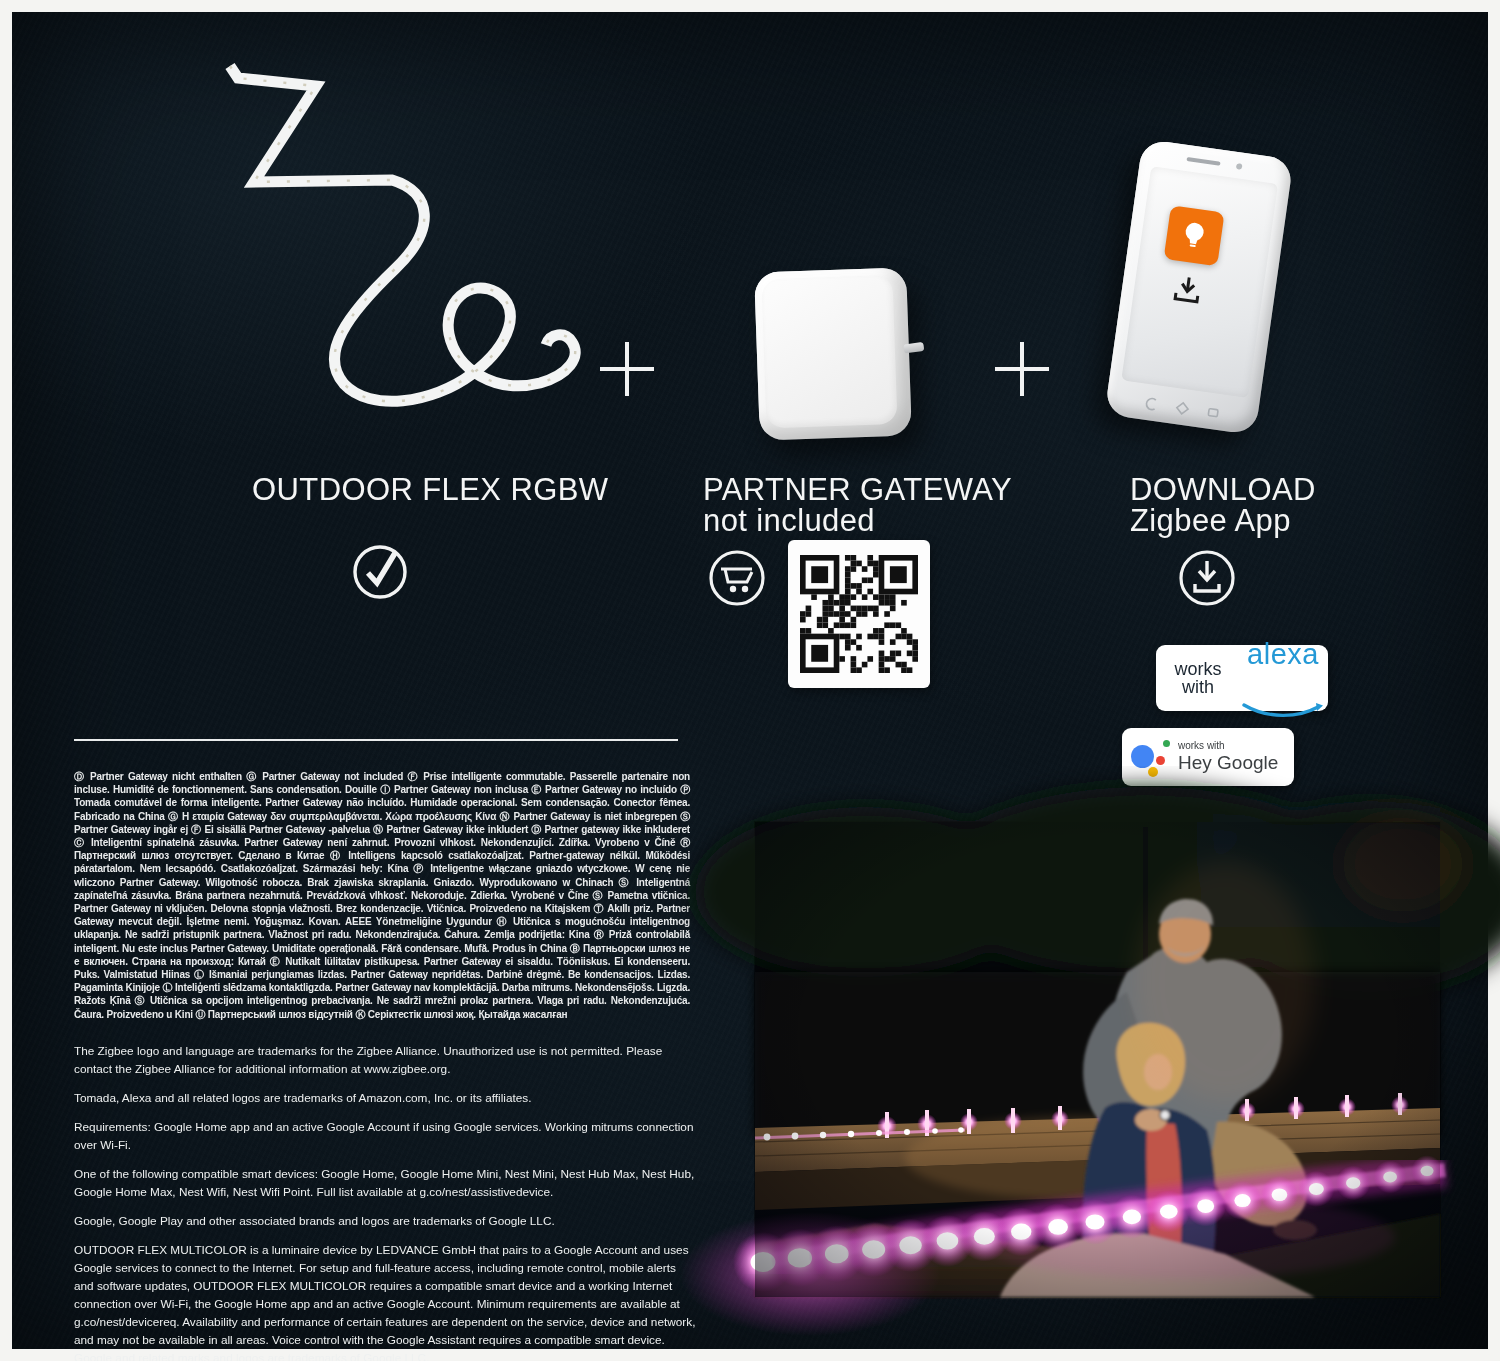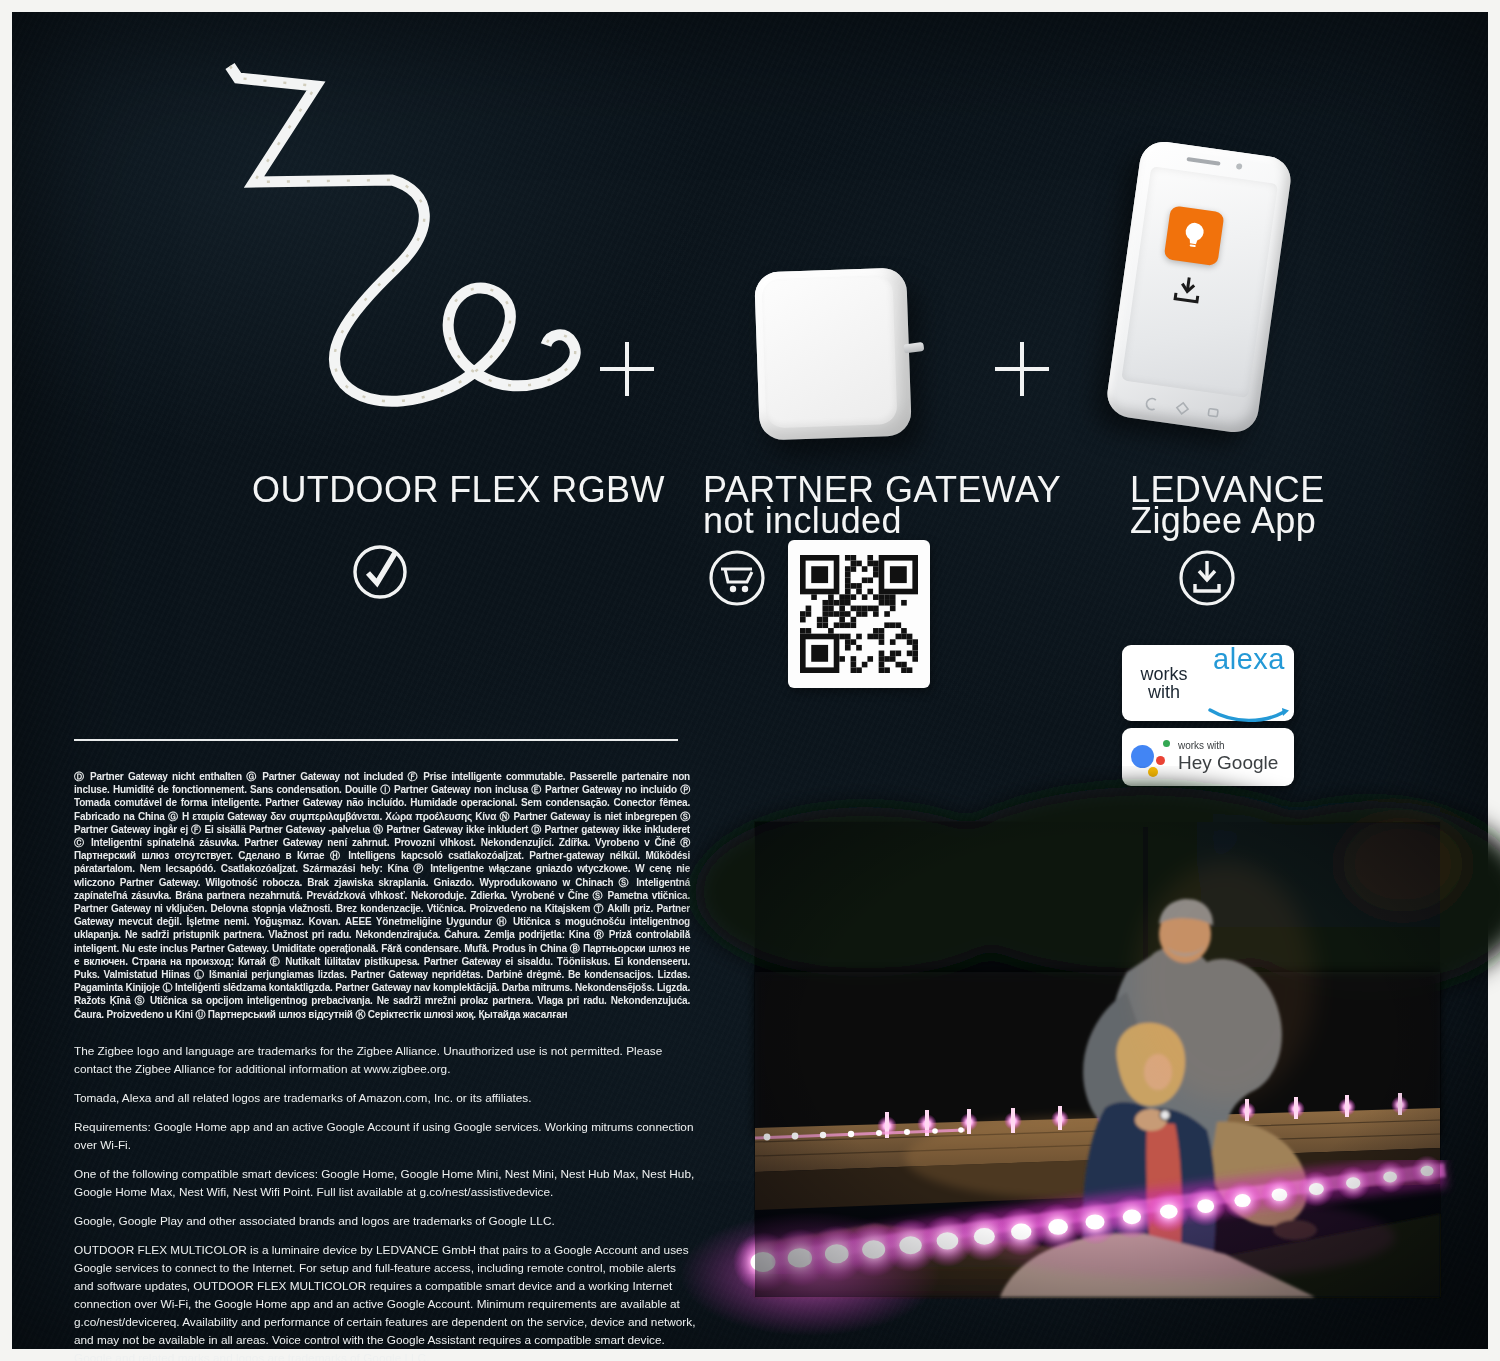--- a/index.html
+++ b/index.html
@@ -36,29 +36,29 @@
   .phone-screen{position:absolute;left:12px;top:26px;right:12px;bottom:36px;border-radius:6px;
     background:linear-gradient(160deg,#fcfcfc,#e6e8ea 70%,#dadcdf);box-shadow:inset 0 0 10px rgba(0,0,0,.08);}
   .speaker{position:absolute;left:46px;top:12px;width:34px;height:4px;border-radius:2px;background:#a7abaf;}
   .cam{position:absolute;left:96px;top:11px;width:6px;height:6px;border-radius:50%;background:#b7bbbe;}
   .appicon{position:absolute;left:37px;top:62px;width:54px;height:54px;border-radius:9px;background:#f1720c;
     box-shadow:0 2px 6px rgba(0,0,0,.25);display:flex;align-items:center;justify-content:center;}
   .dl-glyph{position:absolute;left:50px;top:128px;}
   .navrow{position:absolute;left:0;right:0;bottom:10px;display:flex;justify-content:center;gap:18px;}
   .navrow svg{opacity:.75;}
   
-  .cap{color:#f4f5f5;font-size:36px;letter-spacing:.4px;line-height:31px;white-space:nowrap;}
+  .cap{color:#f4f5f5;font-size:31px;letter-spacing:.4px;line-height:31px;white-space:nowrap;}
   .cap1{left:240px;top:462px;} .cap2{left:691px;top:462px;} .cap3{left:1118px;top:462px;}
   .icon-circ{width:60px;height:60px;}
   .check{left:338px;top:530px;} .cart{left:695px;top:536px;} .dlcirc{left:1165px;top:536px;}
   .qr{left:776px;top:528px;width:142px;height:148px;background:#fdfdfd;border-radius:6px;
     display:flex;align-items:center;justify-content:center;box-shadow:2px 4px 10px rgba(0,0,0,.35);}
   
   .badge{background:#fff;border-radius:9px;box-shadow:2px 4px 10px rgba(0,0,0,.4);}
-  .b-alexa{left:1110px;top:633px;width:172px;height:76px;display:flex;align-items:center;padding:12px 10px;box-sizing:border-box;}
+  .b-alexa{left:1144px;top:633px;width:172px;height:66px;display:flex;align-items:center;padding:12px 10px;box-sizing:border-box;}
   .aw-left{display:flex;flex-direction:column;align-items:center;color:#1c2732;font-size:18px;line-height:18px;flex:0 0 64px;}
   .aw-div{width:2px;height:46px;background:#1c2732;margin:0 8px 0 2px;}
   .aw-right{display:flex;flex-direction:column;align-items:center;margin-top:2px;gap:35px;}
   .alexa-word{color:#2499d6;font-size:29px;line-height:26px;letter-spacing:.5px;}
   .b-google{left:1110px;top:716px;width:172px;height:58px;display:flex;align-items:center;padding:0 8px;box-sizing:border-box;}
   .ga-icon{position:relative;width:40px;height:40px;flex:0 0 40px;margin-right:8px;}
   .ga-icon i{position:absolute;border-radius:50%;}
   .ga-blue{left:1px;top:8px;width:23px;height:23px;background:#4285f4;}
   .ga-green{left:33px;top:3px;width:7px;height:7px;background:#34a853;}
   .ga-red{left:26px;top:19px;width:9px;height:9px;background:#ea4335;}
@@ -143,21 +143,21 @@
   </div>
 
   <div class="abs cap cap1">
     <div>OUTDOOR FLEX RGBW</div>
   </div>
   <div class="abs cap cap2">
     <div>PARTNER GATEWAY</div>
     <div>not included</div>
   </div>
   <div class="abs cap cap3">
-    <div>LEDVANCE</div>
+    <div>DOWNLOAD</div>
     <div>Zigbee App</div>
   </div>
 
   <svg class="abs icon-circ check" viewBox="0 0 60 60">
     <circle cx="30" cy="30" r="25" fill="none" stroke="#f2f3f3" stroke-width="3.4"></circle>
     <path d="M18 31 L27 41 L45 11" fill="none" stroke="#f2f3f3" stroke-width="5.5"></path>
   </svg>
   <svg class="abs icon-circ cart" viewBox="0 0 60 60">
     <circle cx="30" cy="30" r="26" fill="none" stroke="#f2f3f3" stroke-width="3.2"></circle>
     <path d="M14 21 h31 M18 21 l3 13 h19 l5 -10" fill="none" stroke="#f2f3f3" stroke-width="3"></path>

